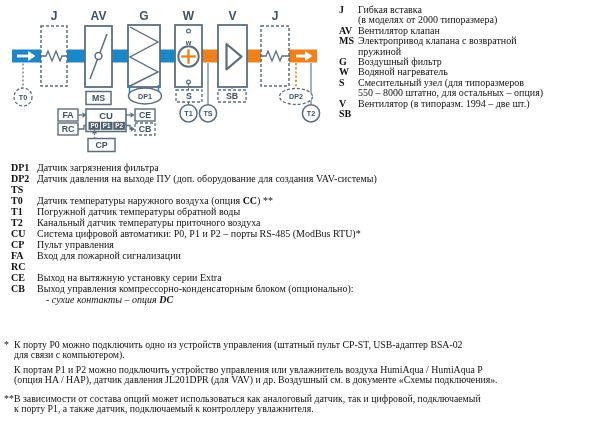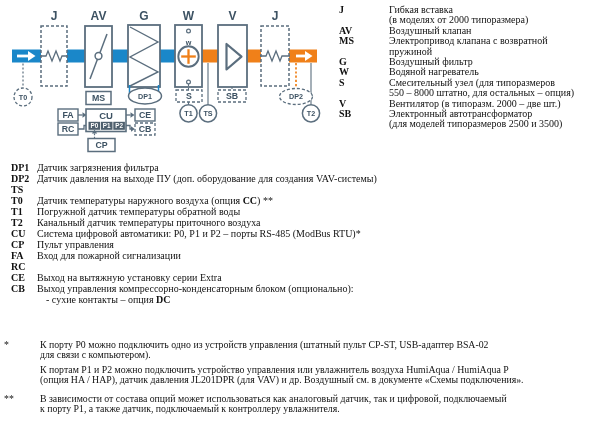--- a/index.html
+++ b/index.html
@@ -19,35 +19,35 @@
   .lbl-box { font-size:8.8px; }
   .lbl-cu  { font-size:9.5px; }
   .lbl-sen { font-size:7.2px; }
   .lbl-w   { font-size:7.2px; }
   .lbl-port{ font-size:6.3px; fill:#ffffff; text-anchor:middle; font-family:"Liberation Sans", sans-serif; font-weight:bold; }
 
   
   .legend { position:absolute; left:339px; top:5px; width:258px; font-size:10px; line-height:10.4px; }
   .lg-row { display:flex; }
   .lg-key { flex:none; width:19px; font-weight:bold; }
-  .lg-text{ white-space:pre-line;margin-left:31px; }
+  .lg-text{ white-space:pre-line; }
 
   
   .list  { position:absolute; left:11px; top:162px; width:586px; font-size:10px; line-height:11px; }
   .li-row { display:flex; }
   .li-key { flex:none; width:26px; font-weight:bold; }
-  .li-row.sub .li-text { padding-left:9px; }
+  .li-row.sub .li-text { padding-left:9px;font-style:italic; }
   .li-bold { font-weight:bold; }
 
   
   .footnote { position:absolute; left:4px; width:592px; font-size:9.8px; line-height:10.2px; display:flex; }
   .fn-1 { top:340px; }
   .fn-2 { top:394px; }
   .fn-marker { flex:none; width:10px; text-align:left; }
-  .fn-body { flex:1;margin-left:26px; }
+  .fn-body { flex:1; }
   .fn-para { white-space:pre-line; }
   .fn-para + .fn-para { margin-top:4.5px; }
 </style>
 </head>
 <body>
 
 <div class="page">
 
   <svg class="diagram" width="335" height="160" viewBox="0 0 335 160">
 
@@ -191,21 +191,21 @@
   </svg>
 
   <div class="legend">
     <div class="lg-row">
         <span class="lg-key">J</span>
         <span class="lg-text">Гибкая вставка
 (в моделях от 2000 типоразмера)</span>
       </div>
     <div class="lg-row">
         <span class="lg-key">AV</span>
-        <span class="lg-text">Воздушный клапан</span>
+        <span class="lg-text">Вентилятор клапан</span>
       </div>
     <div class="lg-row">
         <span class="lg-key">MS</span>
         <span class="lg-text">Электропривод клапана с возвратной
 пружиной</span>
       </div>
     <div class="lg-row">
         <span class="lg-key">G</span>
         <span class="lg-text">Воздушный фильтр</span>
       </div>
@@ -213,26 +213,24 @@
         <span class="lg-key">W</span>
         <span class="lg-text">Водяной нагреватель</span>
       </div>
     <div class="lg-row">
         <span class="lg-key">S</span>
         <span class="lg-text">Смесительный узел (для типоразмеров
 550 – 8000 штатно, для остальных – опция)</span>
       </div>
     <div class="lg-row">
         <span class="lg-key">V</span>
-        <span class="lg-text">Вентилятор  (в типоразм. 2000 – две шт.)</span>
+        <span class="lg-text">Вентилятор  (в типоразм. 1994 – две шт.)</span>
       </div>
     <div class="lg-row">
         <span class="lg-key">SB</span>
-        <span class="lg-text">Электронный автотрансформатор
-(для моделей типоразмеров 2500 и 3500)</span>
       </div>
   </div>
 
   <div class="list">
     <div class="li-row">
         <span class="li-key">DP1</span>
         <span class="li-text"><span>Датчик загрязнения фильтра</span><span class="li-bold"></span><span></span></span>
       </div>
     <div class="li-row">
         <span class="li-key">DP2</span>

